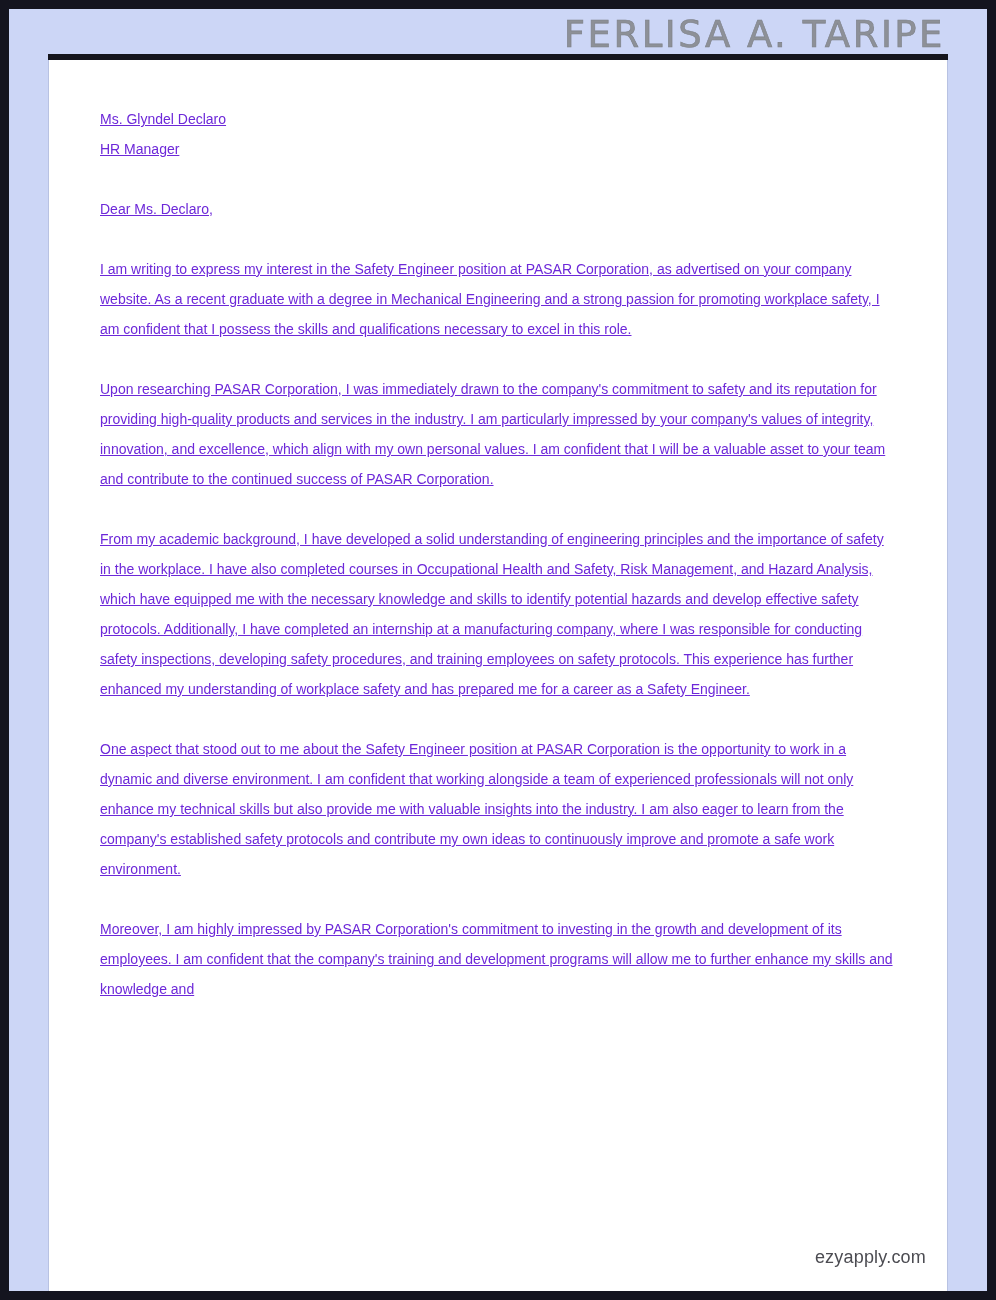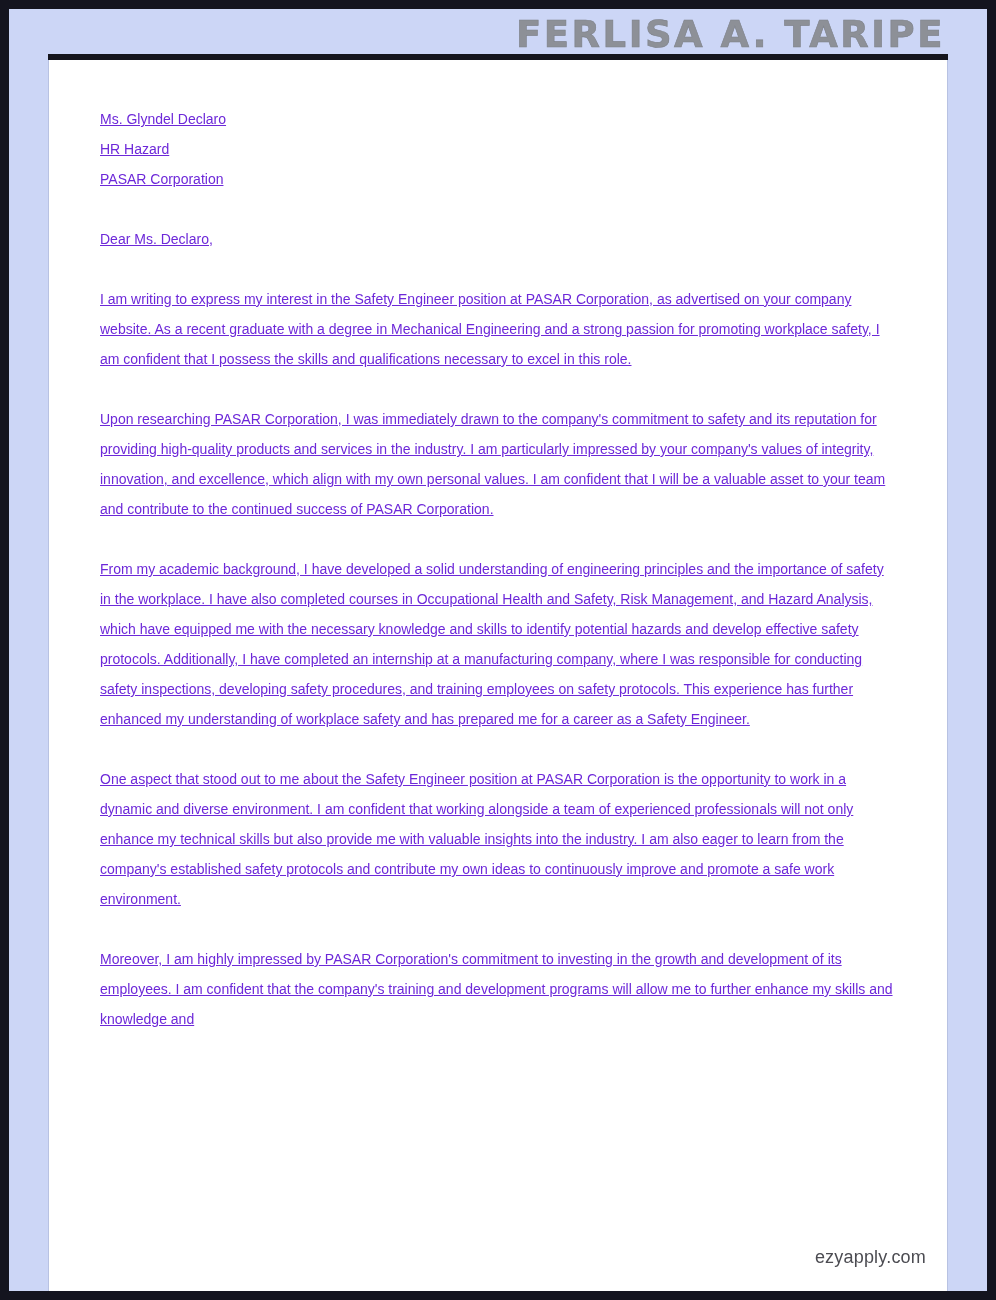--- a/index.html
+++ b/index.html
@@ -22,21 +22,21 @@
     bottom: 9px;
     background: #ccd6f6; 
     overflow: hidden;
   }
   .header-name {
     position: absolute;
     top: 4px;
     right: 42px;
     font-family: "DejaVu Sans", sans-serif;
     font-size: 37px;
-    font-weight: 700;
+    font-weight: 400;
     letter-spacing: 2.5px;
     color: #8d9097;
     -webkit-text-stroke: 0.6px #7d8088;
     white-space: nowrap;
   }
   .top-rule {
     position: absolute;
     left: 39px;
     right: 39px;
     top: 45px;
@@ -87,22 +87,21 @@
 
   <div class="header-name">FERLISA A. TARIPE</div>
 
   <div class="top-rule"></div>
 
   <div class="page">
     <div class="letter">
 
       <div class="block recipient">
         <div>Ms. Glyndel Declaro</div>
-        <div>HR Hazard</div>
-        <div>PASAR Corporation</div>
+        <div>HR Manager</div>
       </div>
 
       <div class="block">Dear Ms. Declaro,</div>
 
       <div class="block paragraph">I am writing to express my interest in the Safety Engineer position at PASAR Corporation, as advertised on your company website. As a recent graduate with a degree in Mechanical Engineering and a strong passion for promoting workplace safety, I am confident that I possess the skills and qualifications necessary to excel in this role.</div>
       <div class="block paragraph">Upon researching PASAR Corporation, I was immediately drawn to the company's commitment to safety and its reputation for providing high-quality products and services in the industry. I am particularly impressed by your company's values of integrity, innovation, and excellence, which align with my own personal values. I am confident that I will be a valuable asset to your team and contribute to the continued success of PASAR Corporation.</div>
       <div class="block paragraph">From my academic background, I have developed a solid understanding of engineering principles and the importance of safety in the workplace. I have also completed courses in Occupational Health and Safety, Risk Management, and Hazard Analysis, which have equipped me with the necessary knowledge and skills to identify potential hazards and develop effective safety protocols. Additionally, I have completed an internship at a manufacturing company, where I was responsible for conducting safety inspections, developing safety procedures, and training employees on safety protocols. This experience has further enhanced my understanding of workplace safety and has prepared me for a career as a Safety Engineer.</div>
       <div class="block paragraph">One aspect that stood out to me about the Safety Engineer position at PASAR Corporation is the opportunity to work in a dynamic and diverse environment. I am confident that working alongside a team of experienced professionals will not only enhance my technical skills but also provide me with valuable insights into the industry. I am also eager to learn from the company's established safety protocols and contribute my own ideas to continuously improve and promote a safe work environment.</div>
       <div class="block paragraph">Moreover, I am highly impressed by PASAR Corporation's commitment to investing in the growth and development of its employees. I am confident that the company's training and development programs will allow me to further enhance my skills and knowledge and</div>
 

